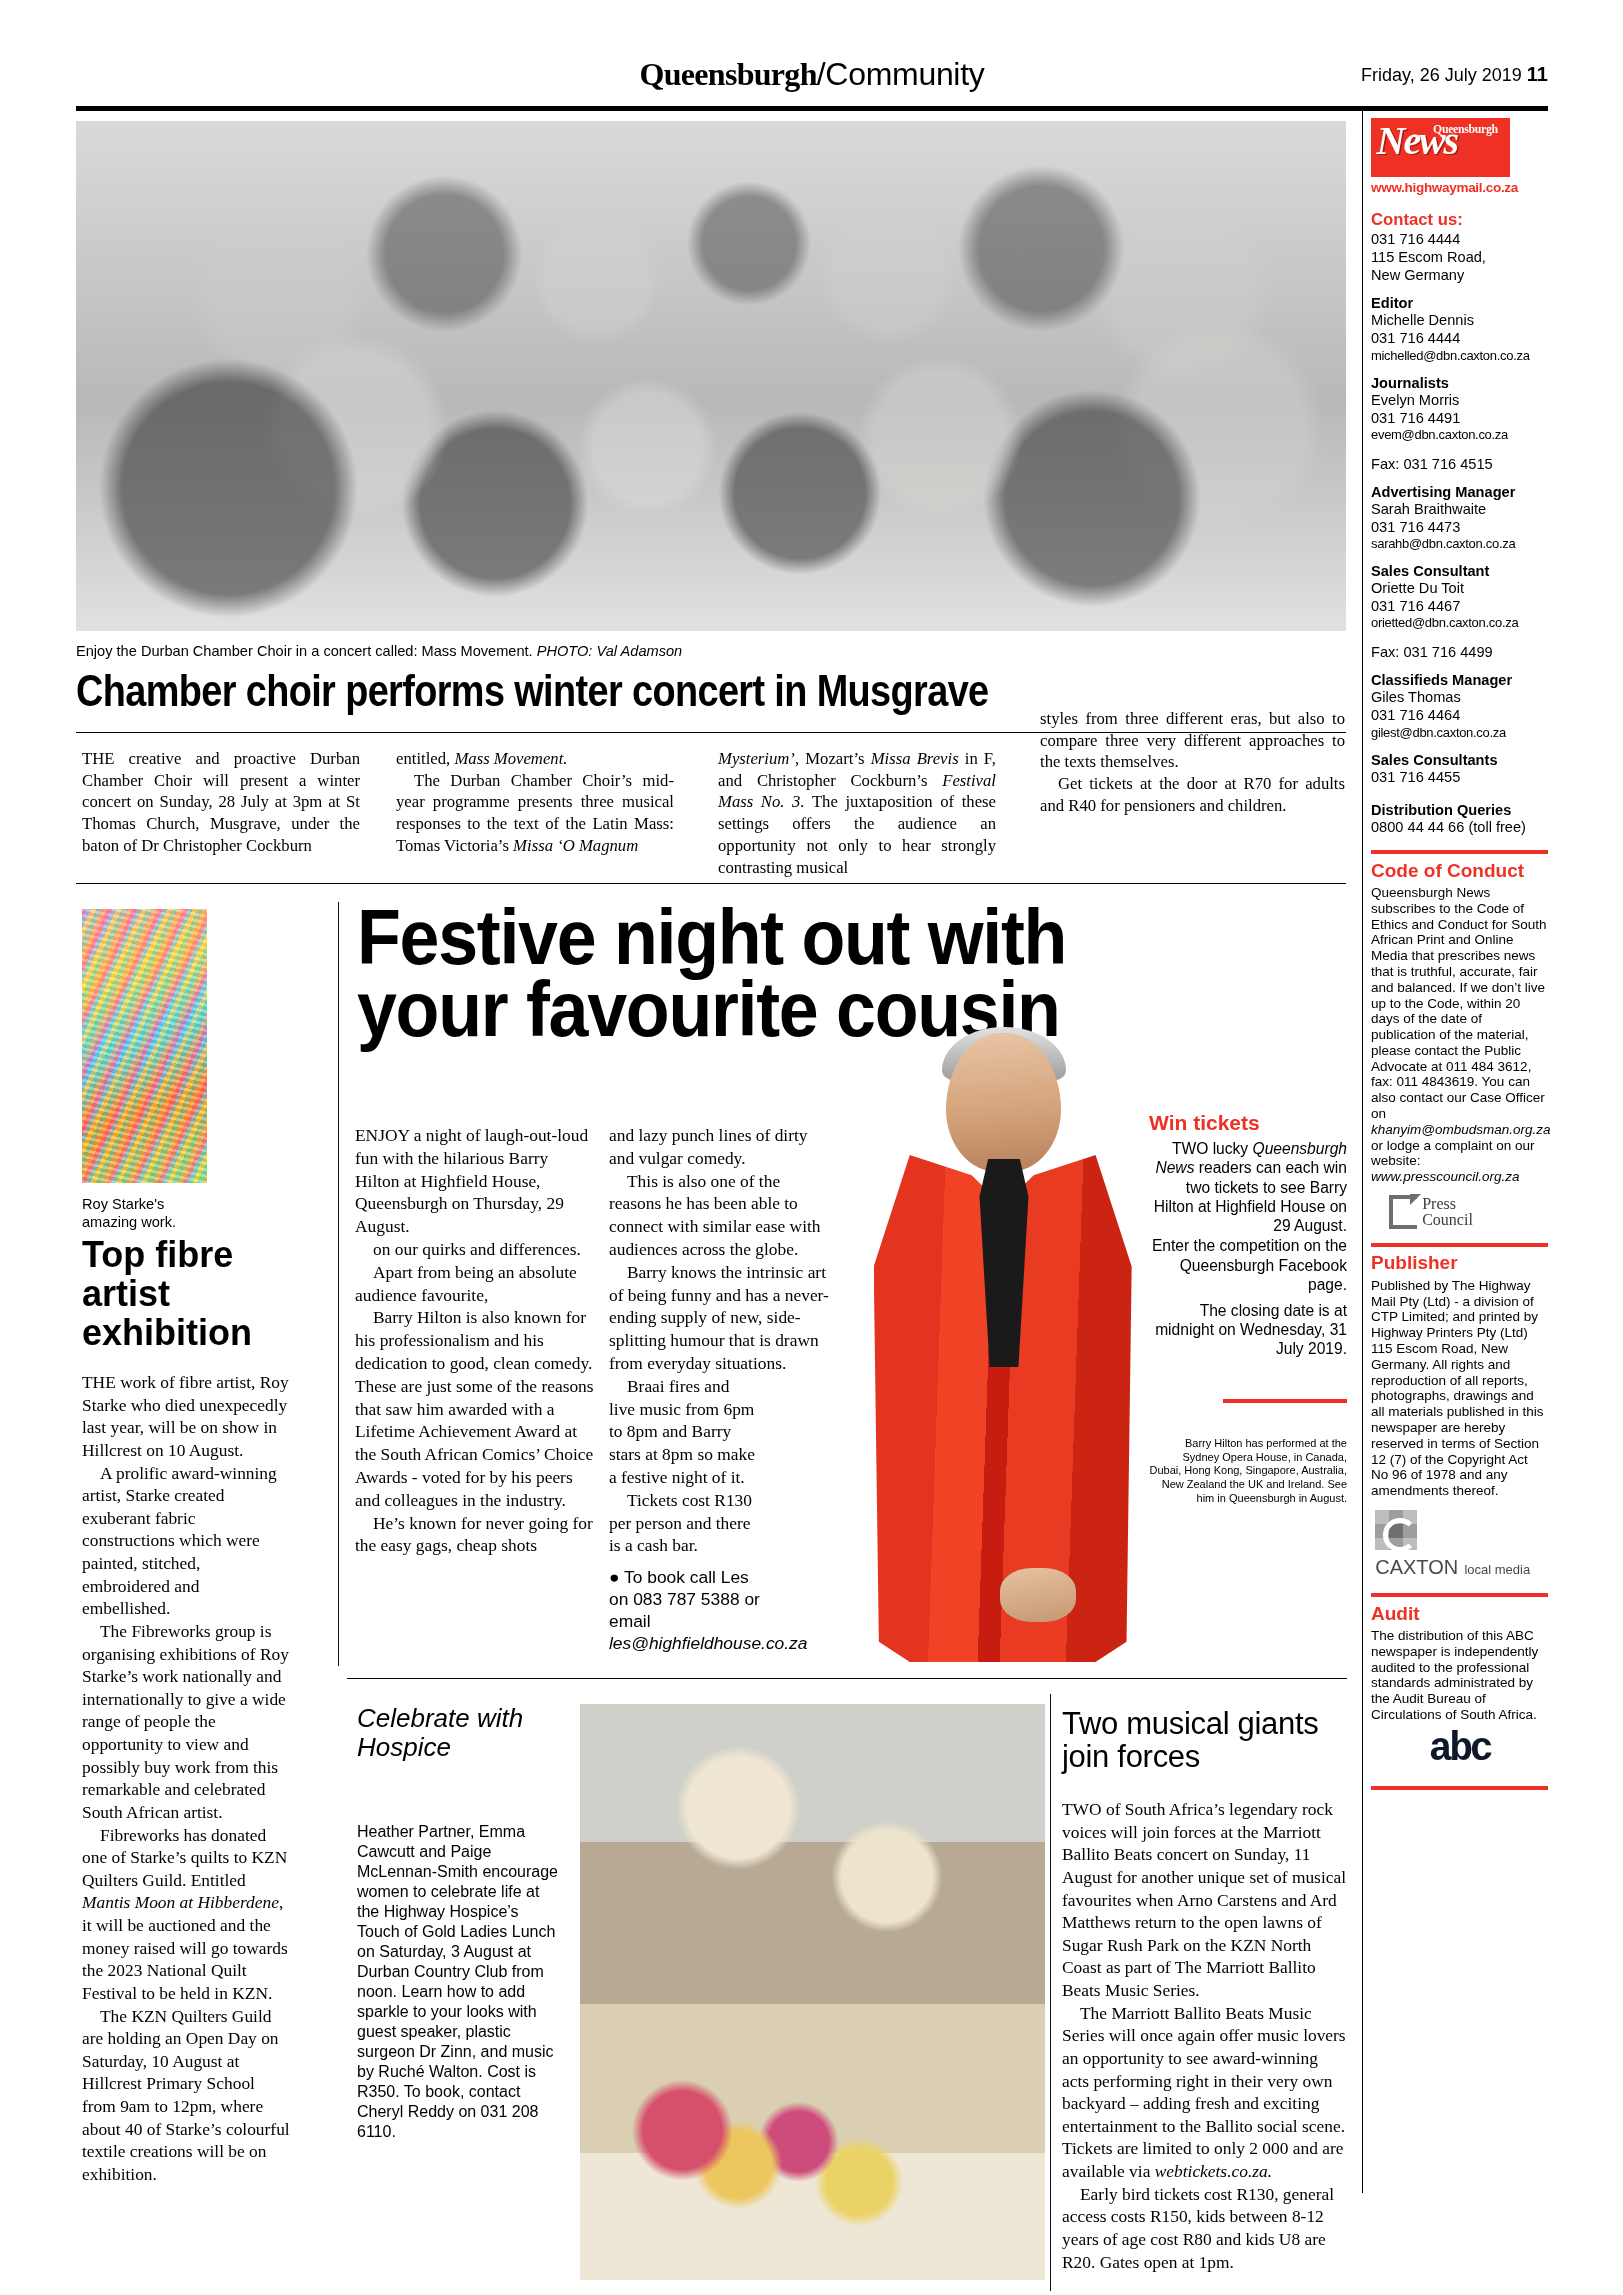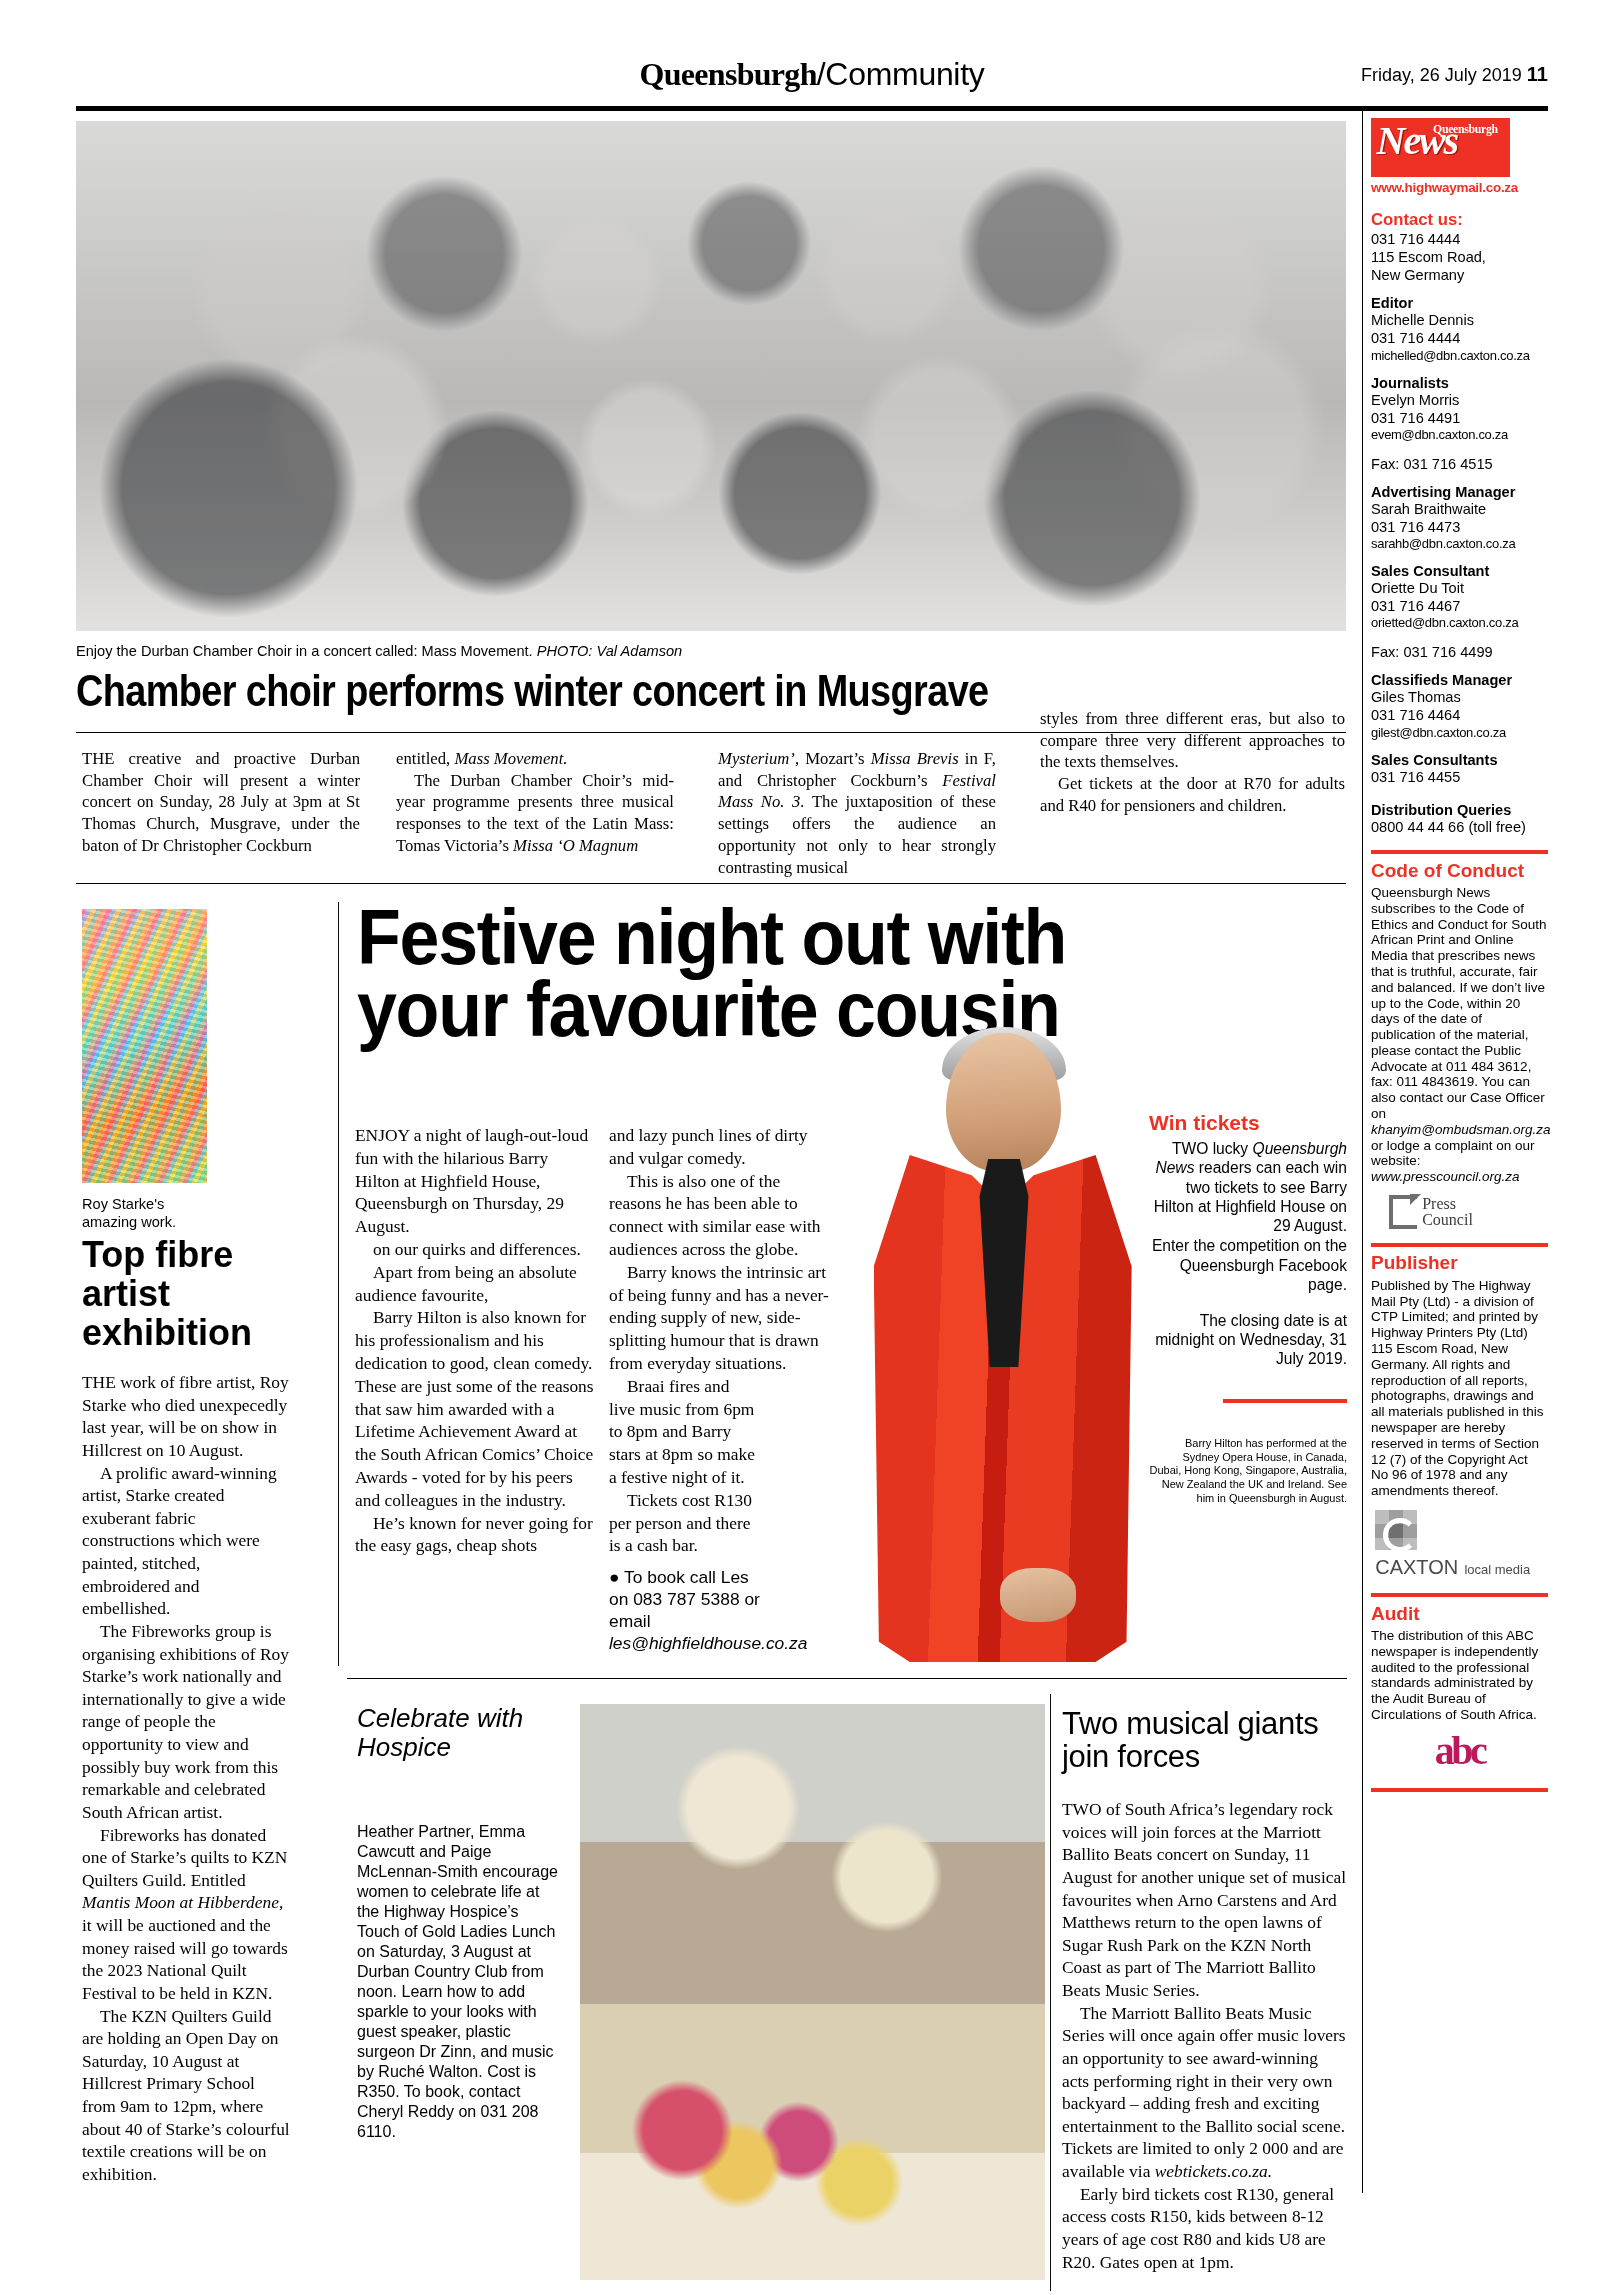--- a/index.html
+++ b/index.html
@@ -138,21 +138,21 @@
       linear-gradient(#9e9e9e,#9e9e9e) 0 14px/14px 14px no-repeat,
       linear-gradient(#6f6f6f,#6f6f6f) 14px 14px/14px 14px no-repeat,
       linear-gradient(#9e9e9e,#9e9e9e) 28px 14px/14px 14px no-repeat,
       linear-gradient(#bdbdbd,#bdbdbd) 0 28px/14px 14px no-repeat,
       linear-gradient(#9e9e9e,#9e9e9e) 14px 28px/14px 14px no-repeat,
       linear-gradient(#bdbdbd,#bdbdbd) 28px 28px/14px 14px no-repeat;
       position:relative;}
   .cax-mark:after{content:"";position:absolute;left:8.3px;top:8.3px;width:23.6px;height:23.6px;border:5.6px solid #fff;border-radius:50%;border-right-color:transparent;}
   .cax-word{font-size:20px;color:#4a4a4a;letter-spacing:0.7px;margin-top:6px;}
   .cax-word span{font-size:13px;letter-spacing:0;}
-  .abc-logo{font-family:Liberation Serif, serif;font-weight:bold;font-size:40px;color:#be185d;text-align:center;letter-spacing:-3.5px;margin:4.2px 0 1.4px;}
+  .abc-logo{font-family:Liberation Mono, monospace;font-weight:bold;font-size:40px;color:#0f172a;text-align:center;letter-spacing:-3.5px;margin:4.2px 0 1.4px;}
 </style>
 </head>
 <body>
 
 <div class="page">
 
   <div class="masthead">
     <div class="mh-title"><span class="b">Queensburgh</span><span class="l">/</span><span class="l">Community</span></div>
     <div class="mh-date"><span>Friday, 26 July 2019</span> <b>11</b></div>
   </div>
@@ -227,21 +227,21 @@
     <div class="barry-jacket"></div>
     <div class="barry-shirt"></div>
     <div class="barry-hand"></div>
   </div>
 
   <div id="win-box">
     <div class="win-title">Win tickets</div>
     <div class="win-body">
       <span>TWO lucky </span><i>Queensburgh News</i><span> readers can each win two tickets to see Barry Hilton at Highfield House on 29 August.</span>
       <div style="margin-top:1.4px">Enter the competition on the Queensburgh Facebook page.</div>
-      <div style="margin-top:17px">The closing date is at midnight on Wednesday, 31 July 2019.</div>
+      <div style="margin-top:7px">The closing date is at midnight on Wednesday, 31 July 2019.</div>
     </div>
   </div>
   <div class="red-rule" style="position:absolute;left:1223px;top:1399px;width:124px"></div>
 
   <div id="barry-cap">Barry Hilton has performed at the Sydney Opera House, in Canada, Dubai, Hong Kong, Singapore, Australia, New Zealand the UK and Ireland. See him in Queensburgh in August.</div>
 
   <div class="hrule" style="left:347px;top:1678px;width:1000px;"></div>
 
   <div id="hospice-title">Celebrate with Hospice</div>
   <div id="hospice-body">Heather Partner, Emma Cawcutt and Paige McLennan-Smith encourage women to celebrate life at the Highway Hospice’s Touch of Gold Ladies Lunch on Saturday, 3 August at Durban Country Club from noon. Learn how to add sparkle to your looks with guest speaker, plastic surgeon Dr Zinn, and music by Ruché Walton. Cost is R350. To book, contact Cheryl Reddy on 031 208 6110.</div>

